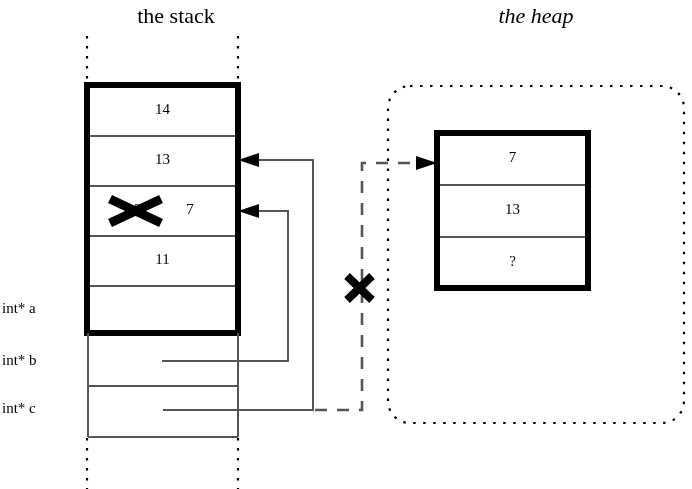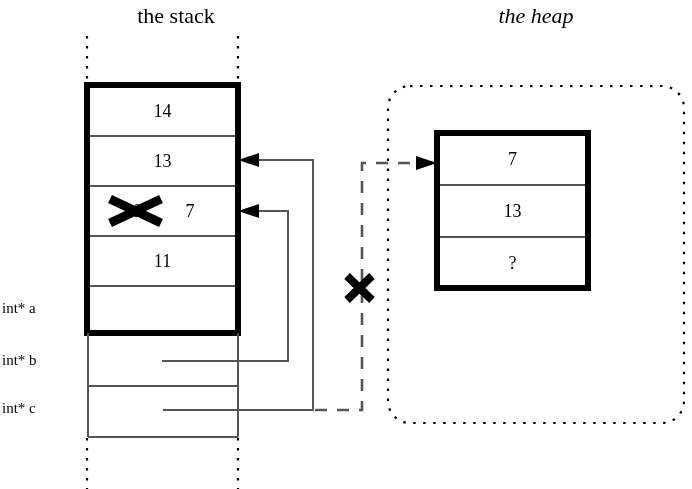--- a/index.html
+++ b/index.html
@@ -27,21 +27,21 @@
   }
   .lbl {
     position: absolute;
     white-space: nowrap;
     line-height: 1;
   }
   .title {
     font-size: 22px;
   }
   .cellval {
-    font-size: 18px;
+    font-size: 15px;
     text-align: center;
   }
   .varlabel {
     font-size: 15px;
   }
 </style>
 </head>
 <body>
 
 <div id="canvas">

